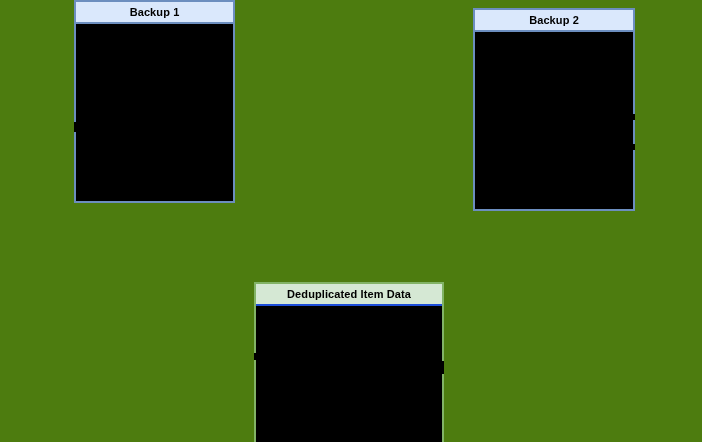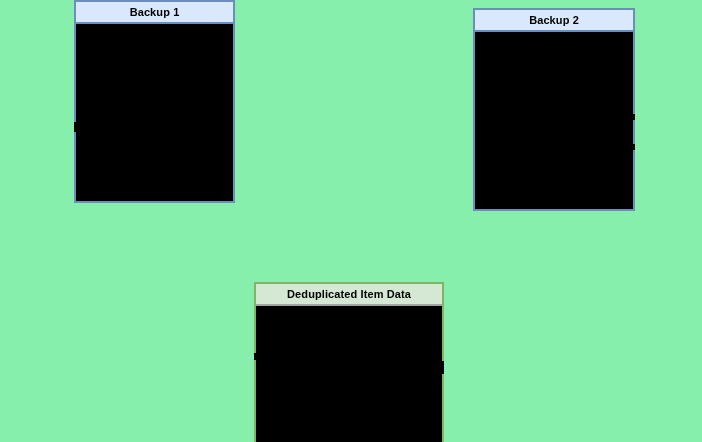--- a/index.html
+++ b/index.html
@@ -4,21 +4,21 @@
 <style>
   html, body {
     margin: 0;
     padding: 0;
     background: #000000;
   }
   #canvas {
     position: relative;
     width: 702px;
     height: 442px;
-    background: #86efac;
+    background: #4d7c0f;
     overflow: hidden;
     font-family: "Liberation Sans", sans-serif;
   }
 
   
   .node {
     position: absolute;
     box-sizing: border-box;
     background: #000000;
   }
@@ -52,21 +52,21 @@
   .node.blue .node-body {
     background: #000000;
   }
 
   
   .node.green {
     border: 2px solid #82b366;
   }
   .node.green .node-header {
     background: #d5e8d4;
-    border-bottom: 2px solid #a3a3a3;
+    border-bottom: 2px solid #1d4ed8;
   }
   .node.green .node-body {
     background: #000000;
   }
 
   
   .anchor-notch {
     position: absolute;
     background: #000000;
     width: 3px;

